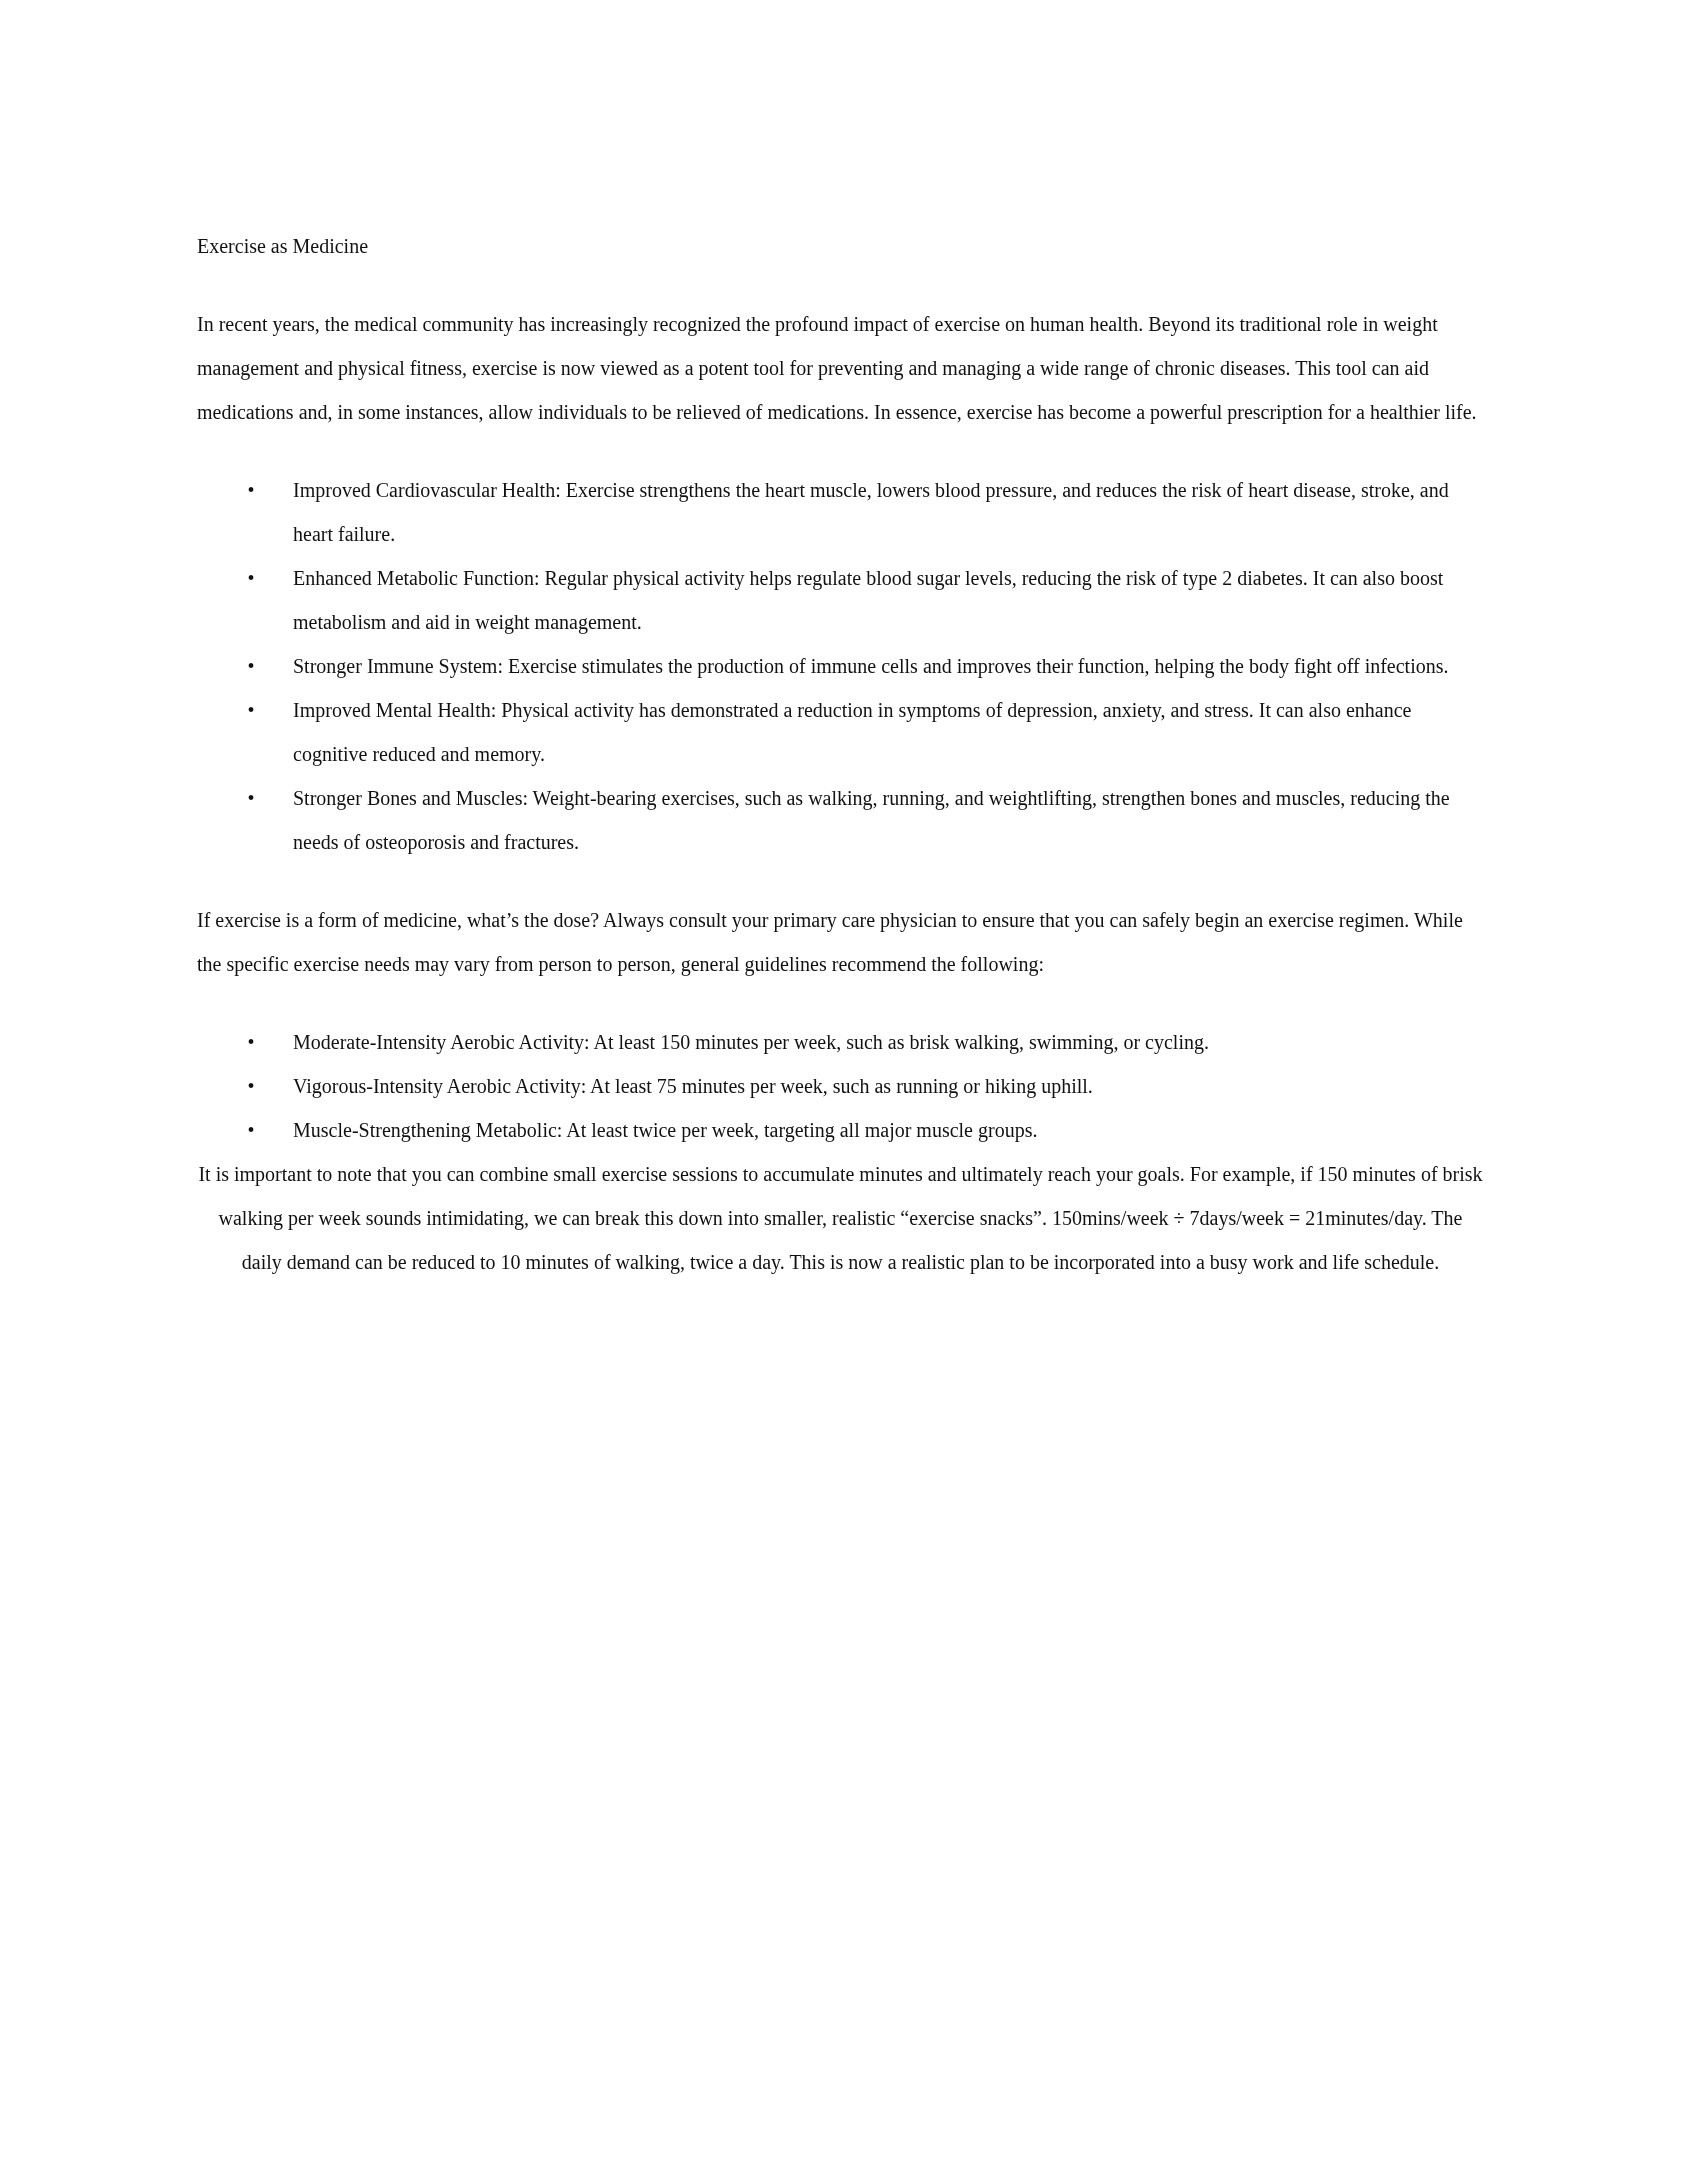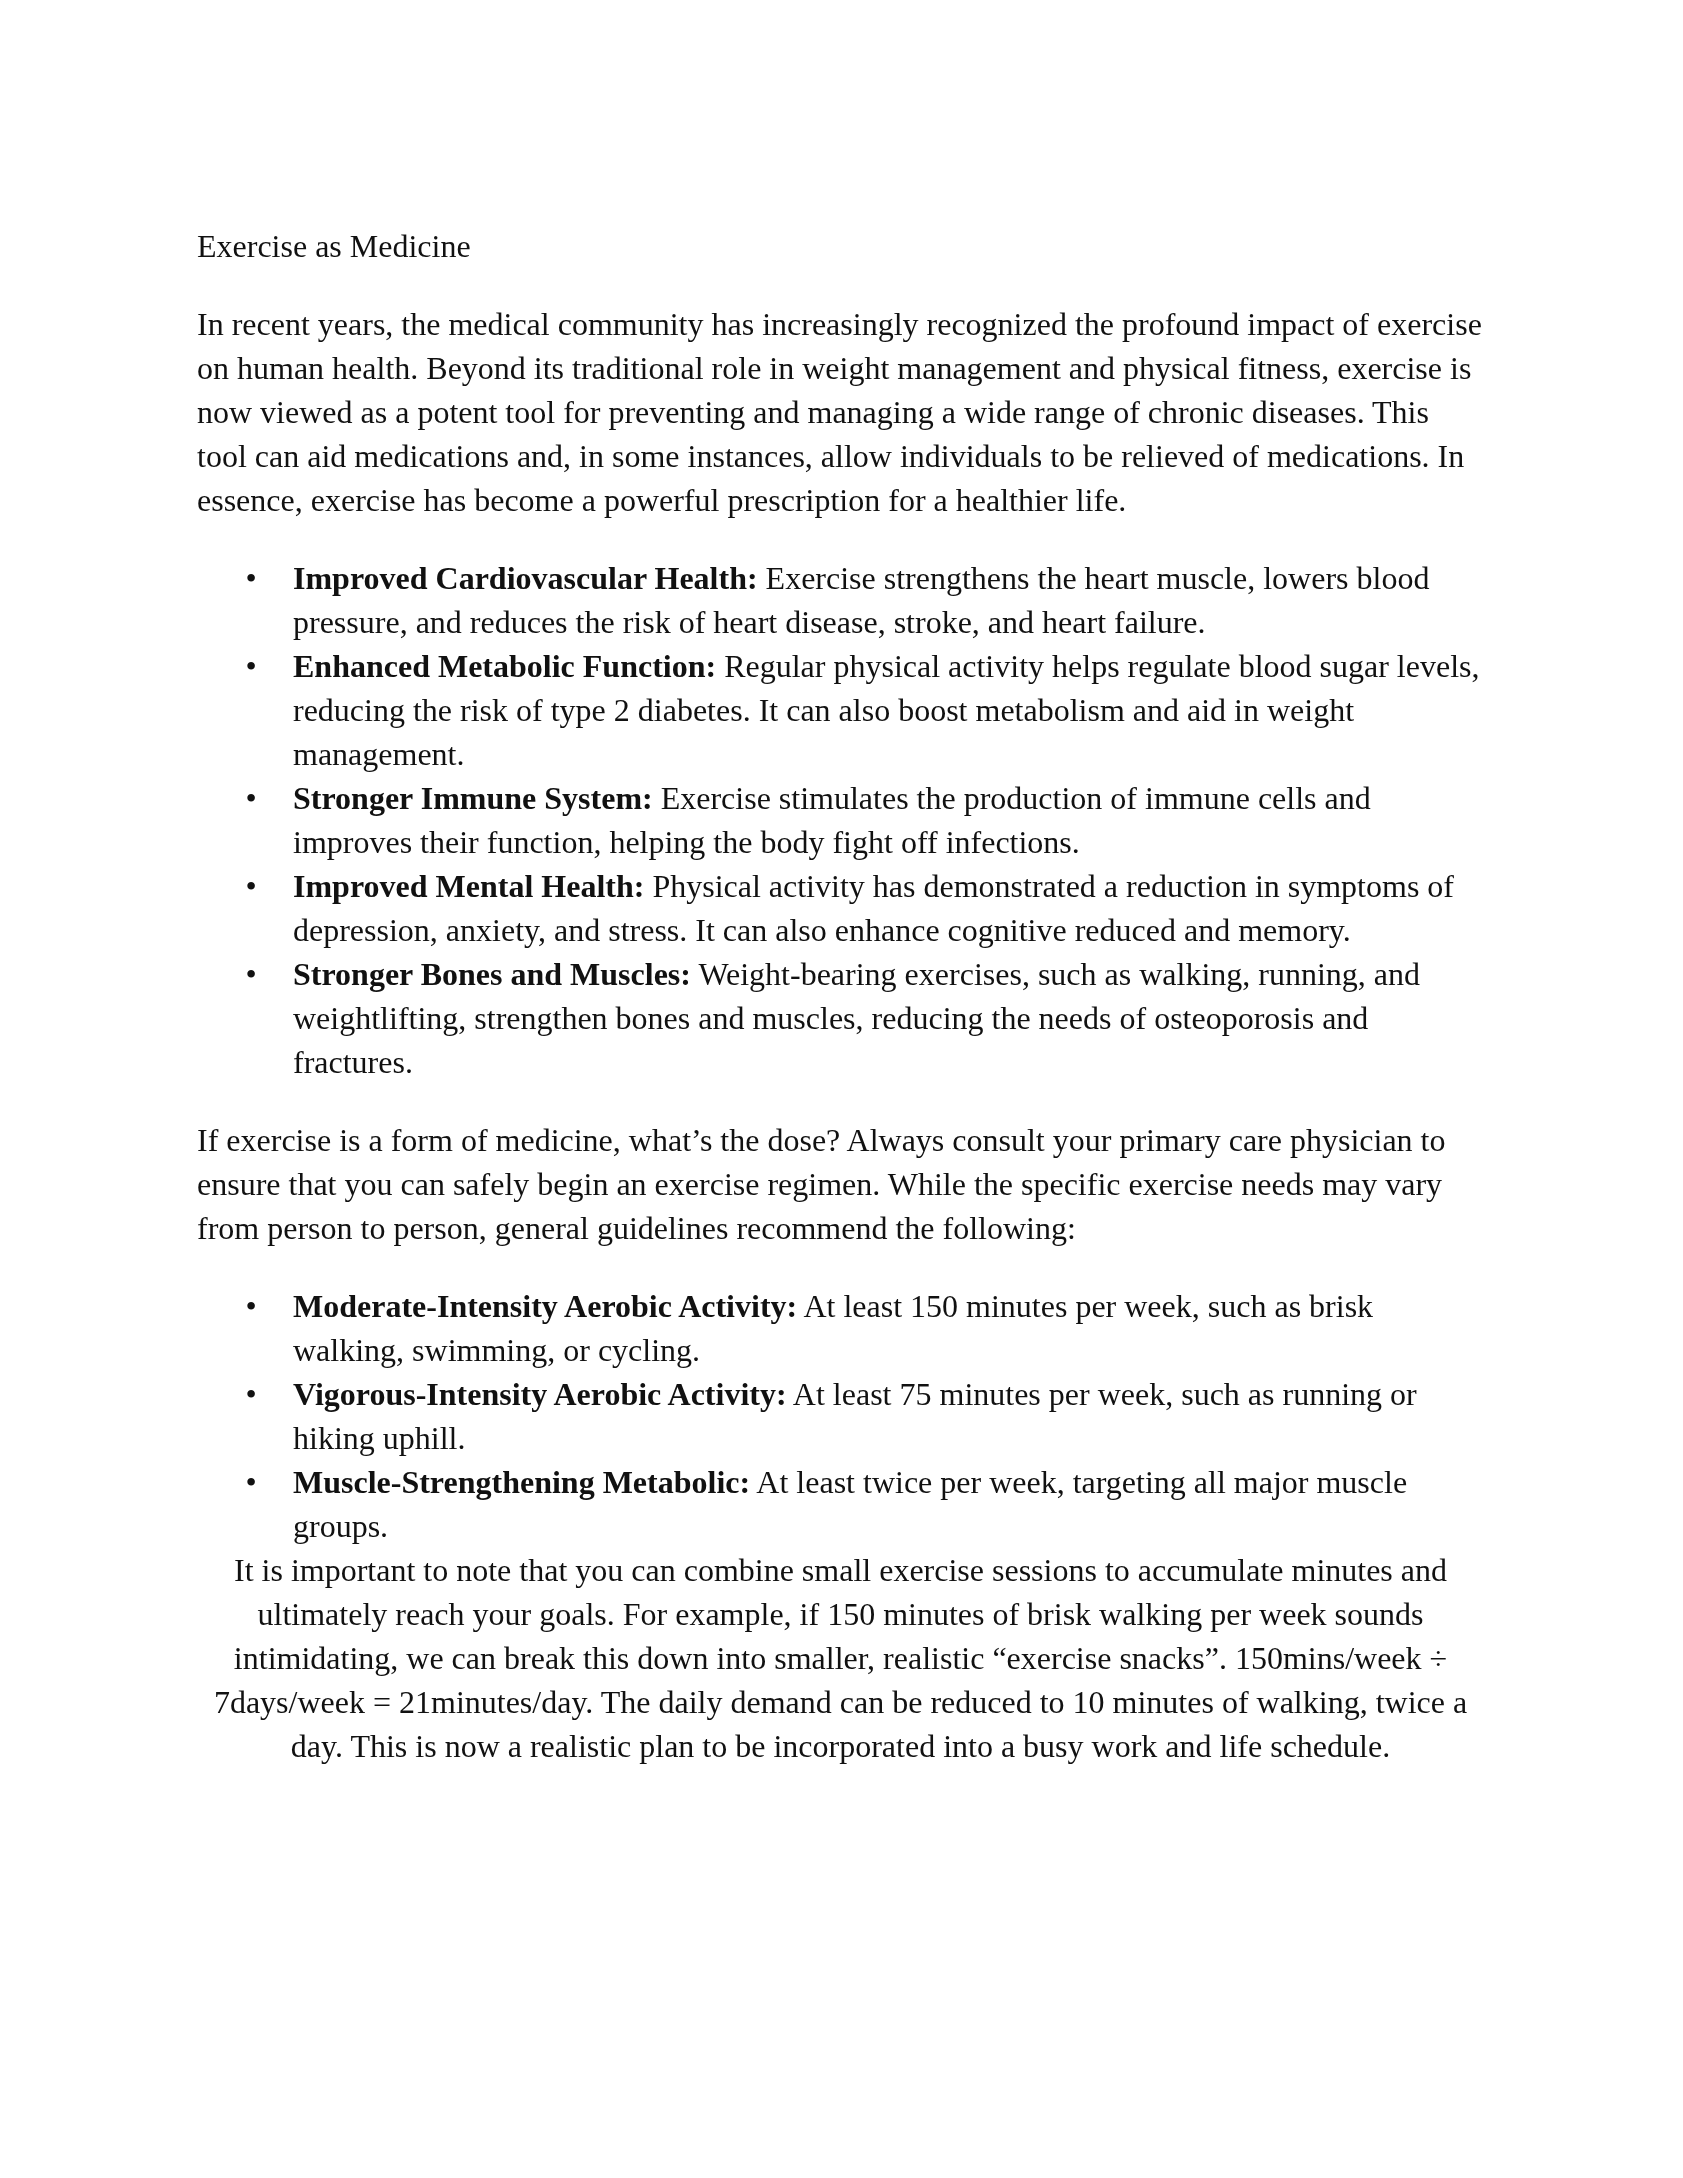--- a/index.html
+++ b/index.html
@@ -1,32 +1,32 @@
 <!DOCTYPE html>
 <html><head>
 <meta charset="utf-8">
 <style>
   html, body { margin: 0; padding: 0; background: #ffffff; }
   body { width: 1683px; height: 2178px; position: relative; overflow: hidden; }
   .page {
     position: absolute; left: 197px; top: 224px; width: 1287px;
     font-family: "Liberation Serif", "DejaVu Serif", serif;
-    font-size: 32px; line-height: 44px; color: #111111;
+    font-size: 20px; line-height: 44px; color: #111111;
   }
   .page p { margin: 0; }
   .title { margin-bottom: 34px !important; }
   .para { margin-bottom: 34px !important; }
   .para.tight { margin-bottom: 0 !important; text-align: center; }
   ul.blist { list-style: none; margin: 0 0 34px 0; padding: 0; }
   ul.blist.tight { margin-bottom: 0; }
   ul.blist li { position: relative; padding-left: 96px; }
   ul.blist li .bullet {
     position: absolute; left: 44px; top: 0; width: 20px; text-align: center;
   }
-  .bold { font-weight: bold; }
+  .bold { font-weight: normal; }
 </style>
 </head>
 <body>
 
 <div class="page">
   <p class="title">Exercise as Medicine</p>
 
   <p class="para">In recent years, the medical community has increasingly recognized the profound impact of exercise on human health. Beyond its traditional role in weight management and physical fitness, exercise is now viewed as a potent tool for preventing and managing a wide range of chronic diseases. This tool can aid medications and, in some instances, allow individuals to be relieved of medications. In essence, exercise has become a powerful prescription for a healthier life.</p>
 
 

